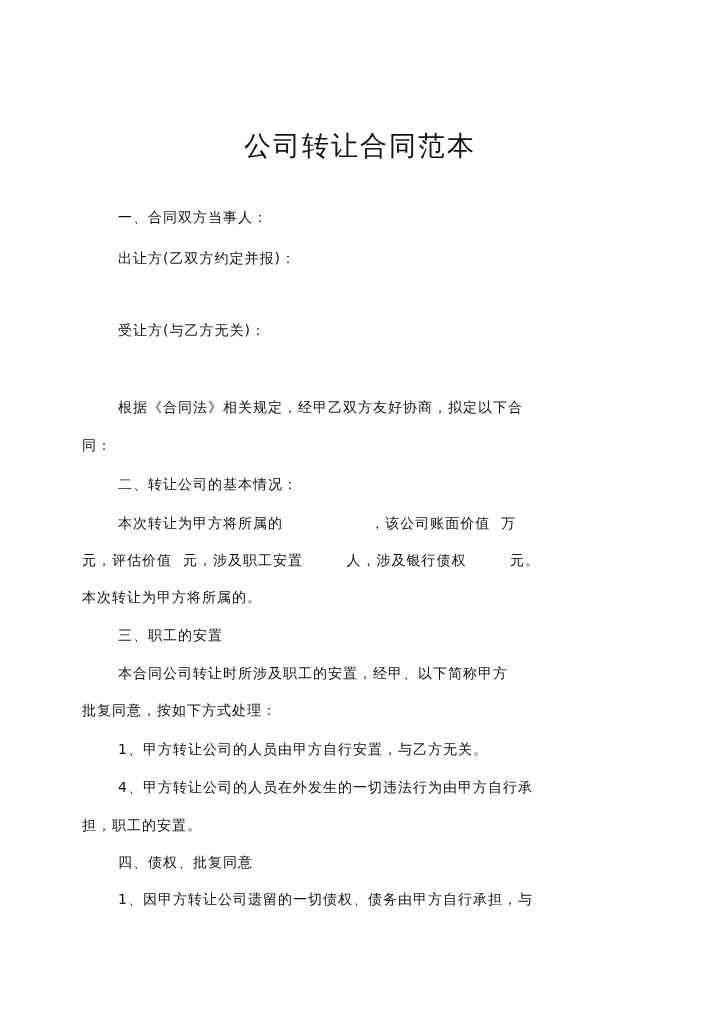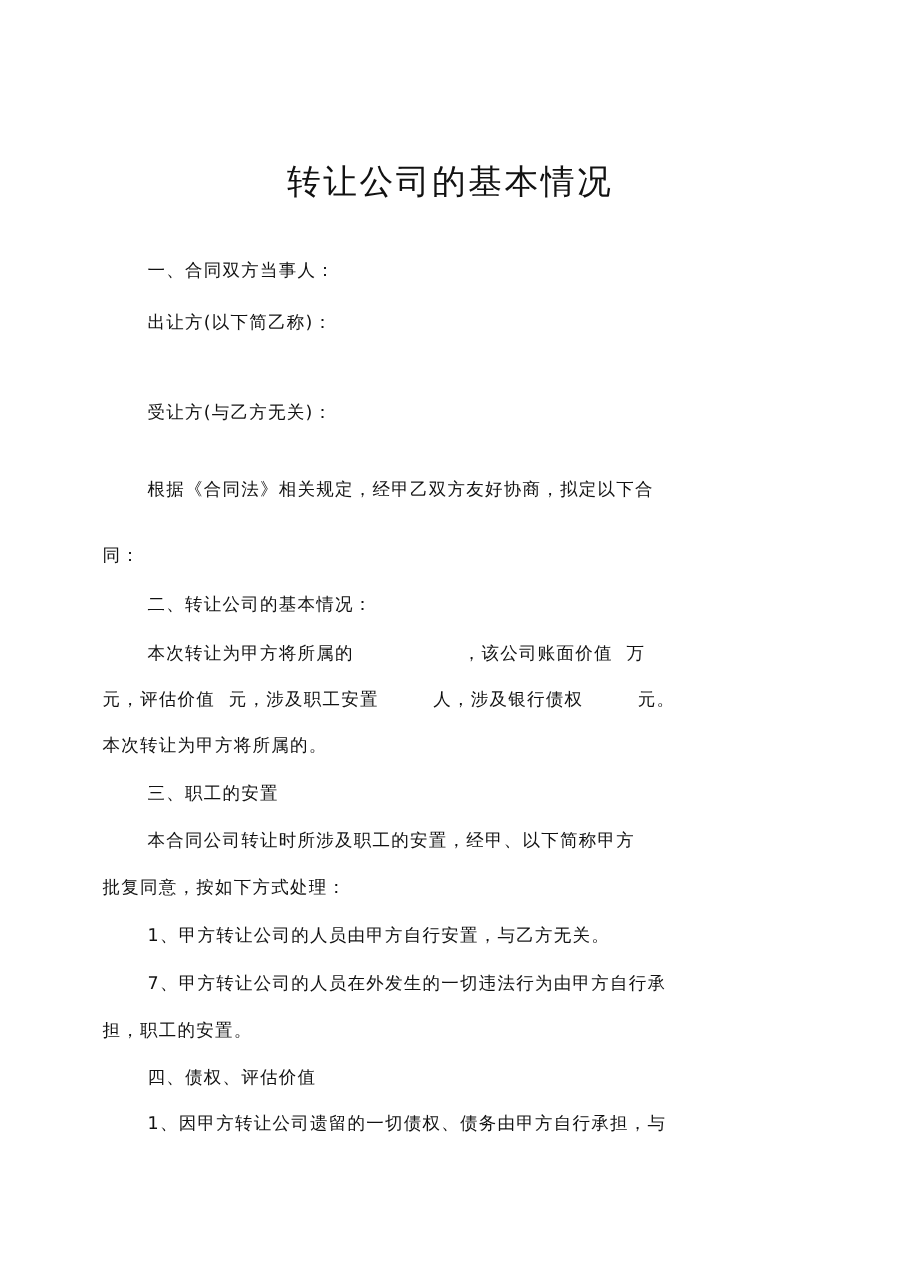--- a/index.html
+++ b/index.html
@@ -7,31 +7,31 @@
            font-family: "DejaVu Sans", "Liberation Sans", sans-serif; color: #111; }
     .line { position: absolute; font-size: 14px; line-height: 24px; white-space: pre; letter-spacing: 1px; }
     .title { position: absolute; top: 130px; left: 0; width: 720px; text-align: center;
              font-size: 27px; line-height: 32px; letter-spacing: 2px; }
     .ind { left: 118px; }
     .noind { left: 82px; }
   </style>
 </head>
 <body>
 
-<div class="title">转让公司的基本情况</div>
+<div class="title">公司转让合同范本</div>
 
 <div class="line ind" style="top:205px">一、合同双方当事人：</div>
-<div class="line ind" style="top:246px">出让方(以下简乙称)：</div>
+<div class="line ind" style="top:246px">出让方(乙双方约定并报)：</div>
 <div class="line ind" style="top:318px">受让方(与乙方无关)：</div>
-<div class="line ind" style="top:380px">根据《合同法》相关规定，经甲乙双方友好协商，拟定以下合</div>
+<div class="line ind" style="top:395px">根据《合同法》相关规定，经甲乙双方友好协商，拟定以下合</div>
 <div class="line noind" style="top:433px">同：</div>
 <div class="line ind" style="top:472px">二、转让公司的基本情况：</div>
 <div class="line ind" style="top:511px">本次转让为甲方将所属的                ，该公司账面价值  万</div>
 <div class="line noind" style="top:548px">元，评估价值  元，涉及职工安置        人，涉及银行债权        元。</div>
 <div class="line noind" style="top:585px">本次转让为甲方将所属的。</div>
 <div class="line ind" style="top:623px">三、职工的安置</div>
 <div class="line ind" style="top:661px">本合同公司转让时所涉及职工的安置，经甲、以下简称甲方</div>
 <div class="line noind" style="top:698px">批复同意，按如下方式处理：</div>
 <div class="line ind" style="top:737px">1、甲方转让公司的人员由甲方自行安置，与乙方无关。</div>
-<div class="line ind" style="top:775px">7、甲方转让公司的人员在外发生的一切违法行为由甲方自行承</div>
+<div class="line ind" style="top:775px">4、甲方转让公司的人员在外发生的一切违法行为由甲方自行承</div>
 <div class="line noind" style="top:813px">担，职工的安置。</div>
-<div class="line ind" style="top:850px">四、债权、评估价值</div>
+<div class="line ind" style="top:850px">四、债权、批复同意</div>
 <div class="line ind" style="top:887px">1、因甲方转让公司遗留的一切债权、债务由甲方自行承担，与</div>
 
 </body></html>

